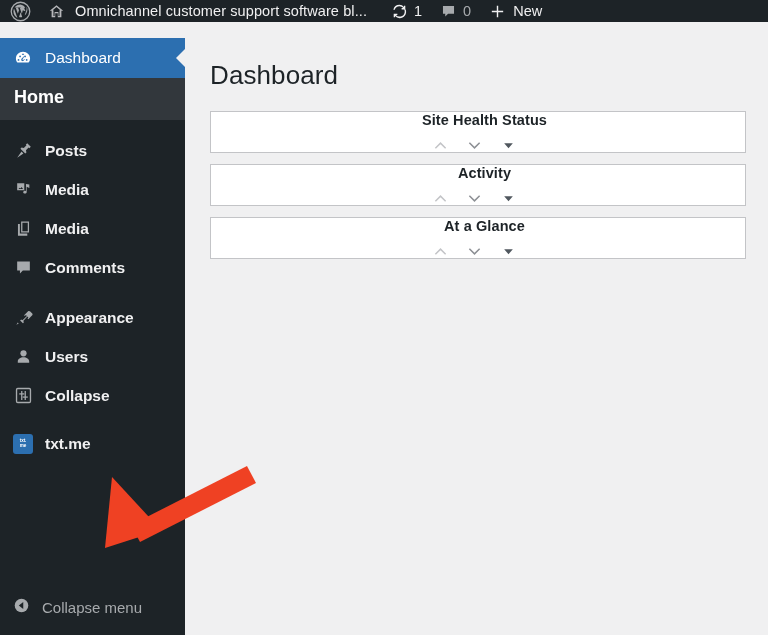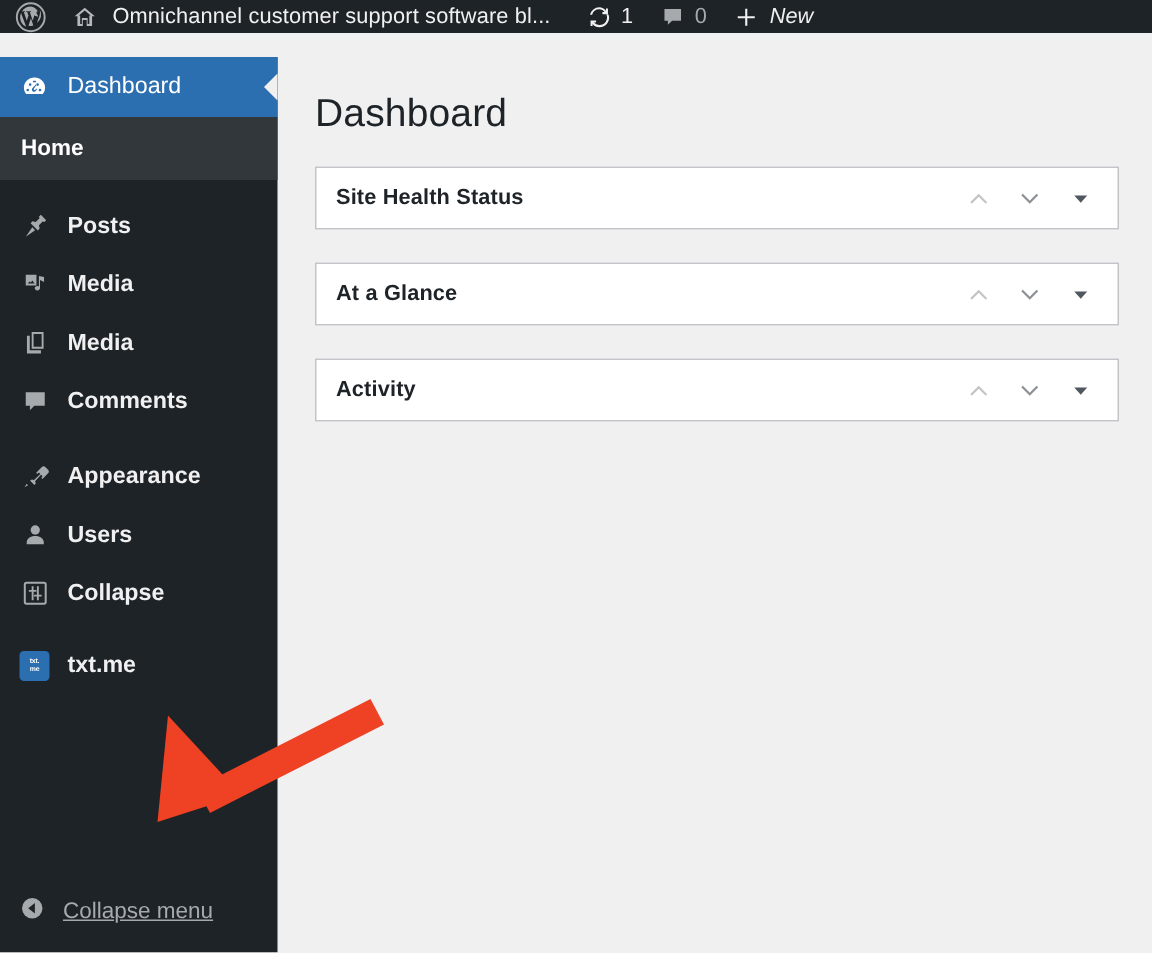--- a/index.html
+++ b/index.html
@@ -25,21 +25,21 @@
     height: 38px; padding: 0 9px;
     color: #f0f0f1; font-size: 14.5px;
     white-space: nowrap;
   }
   .ab-wp-logo { padding-left: 10px; padding-right: 8px; }
   .ab-icon { display: inline-flex; align-items: center; justify-content: center; }
   .ab-site-title { padding-left: 2px; font-size: 14.5px; letter-spacing: .1px; max-width: 330px; overflow: hidden; text-overflow: ellipsis; }
   .ab-home-icon { margin-right: 8px; opacity: .92; }
   .ab-count { margin-left: 6px; font-size: 14.5px; }
   .ab-count.dim { color: #a7aaad; }
-  .ab-new-label { margin-left: 7px; font-size: 14.5px; font-style: italic; }
+  .ab-new-label { margin-left: 7px; font-size: 14.5px; }
   .ab-updates { margin-left: 6px; }
 
   
   .sidebar {
     position: absolute; top: 38px; left: 0;
     width: 185px; height: 597px;
     background: #1d2327;
     z-index: 20;
   }
   .menu-item {
@@ -69,32 +69,32 @@
     right: 0; top: 50%; transform: translateY(-50%);
     border-style: solid;
     border-width: 9px 9px 9px 0;
     border-color: transparent #f0f0f1 transparent transparent;
   }
   .submenu {
     background: #32373c;
     padding: 9px 0 11px 0;
   }
   .submenu-item {
-    display: flex; align-items: center;
+    display: flex; align-items: flex-start;
     height: 22px; padding-left: 14px;
-    color: #fff; font-size: 15px; font-weight: bold;
+    color: #fff; font-size: 18px; font-weight: bold;
   }
   .menu-sep { height: 9px; }
   .menu-group { padding-top: 2px; }
 
   .collapse-item {
     position: absolute; left: 0; bottom: 13px;
     display: flex; align-items: center;
     height: 30px; padding-left: 12px;
-    color: #a7aaad; font-size: 15px; text-decoration: underline;
+    color: #a7aaad; font-size: 15px;
   }
   .collapse-item .mi-icon { margin-right: 11px; }
 
   .plugin-icon-box {
     width: 20px; height: 20px;
     background: #2c6fb0;
     border-radius: 3px;
     display: flex; flex-direction: column;
     align-items: center; justify-content: center;
     line-height: 1;
@@ -117,21 +117,22 @@
     color: #1d2327;
     padding: 22px 0 0 25px;
     letter-spacing: .1px;
   }
   .panels { padding: 20px 22px 0 25px; }
   .panel {
     background: #fff;
     border: 1px solid #c3c4c7;
     height: 42px;
     display: flex; align-items: center;
-    margin-bottom: 22px;
+    margin-bottom: 11px;
+    flex-direction: column;
   }
   .panel-title {
     flex: 1;
     font-size: 14.5px; font-weight: bold;
     color: #1d2327;
     padding-left: 13px;
     letter-spacing: .1px;
   }
   .panel-actions {
     display: flex; align-items: center;
@@ -341,42 +342,42 @@
           </div>
           <div class="panel-btn">
             <svg width="13" height="13" viewBox="0 0 24 24">
                 <path d="M4 8h16l-8 9z" fill="#50575e"></path>
               </svg>
           </div>
         </div>
       </div>
 
       <div class="panel">
-        <div class="panel-title">At a Glance</div>
+        <div class="panel-title">Activity</div>
         <div class="panel-actions">
           <div class="panel-btn">
             <svg width="17" height="17" viewBox="0 0 24 24">
                 <path d="M5.5 15.2 12 8.7l6.5 6.5" fill="none" stroke="#c3c4c7" stroke-width="2.1" stroke-linecap="square"></path>
               </svg>
           </div>
           <div class="panel-btn">
             <svg width="17" height="17" viewBox="0 0 24 24">
                 <path d="M5.5 8.8 12 15.3l6.5-6.5" fill="none" stroke="#8c8f94" stroke-width="2.1" stroke-linecap="square"></path>
               </svg>
           </div>
           <div class="panel-btn">
             <svg width="13" height="13" viewBox="0 0 24 24">
                 <path d="M4 8h16l-8 9z" fill="#50575e"></path>
               </svg>
           </div>
         </div>
       </div>
 
       <div class="panel">
-        <div class="panel-title">Activity</div>
+        <div class="panel-title">At a Glance</div>
         <div class="panel-actions">
           <div class="panel-btn">
             <svg width="17" height="17" viewBox="0 0 24 24">
                 <path d="M5.5 15.2 12 8.7l6.5 6.5" fill="none" stroke="#c3c4c7" stroke-width="2.1" stroke-linecap="square"></path>
               </svg>
           </div>
           <div class="panel-btn">
             <svg width="17" height="17" viewBox="0 0 24 24">
                 <path d="M5.5 8.8 12 15.3l6.5-6.5" fill="none" stroke="#8c8f94" stroke-width="2.1" stroke-linecap="square"></path>
               </svg>

